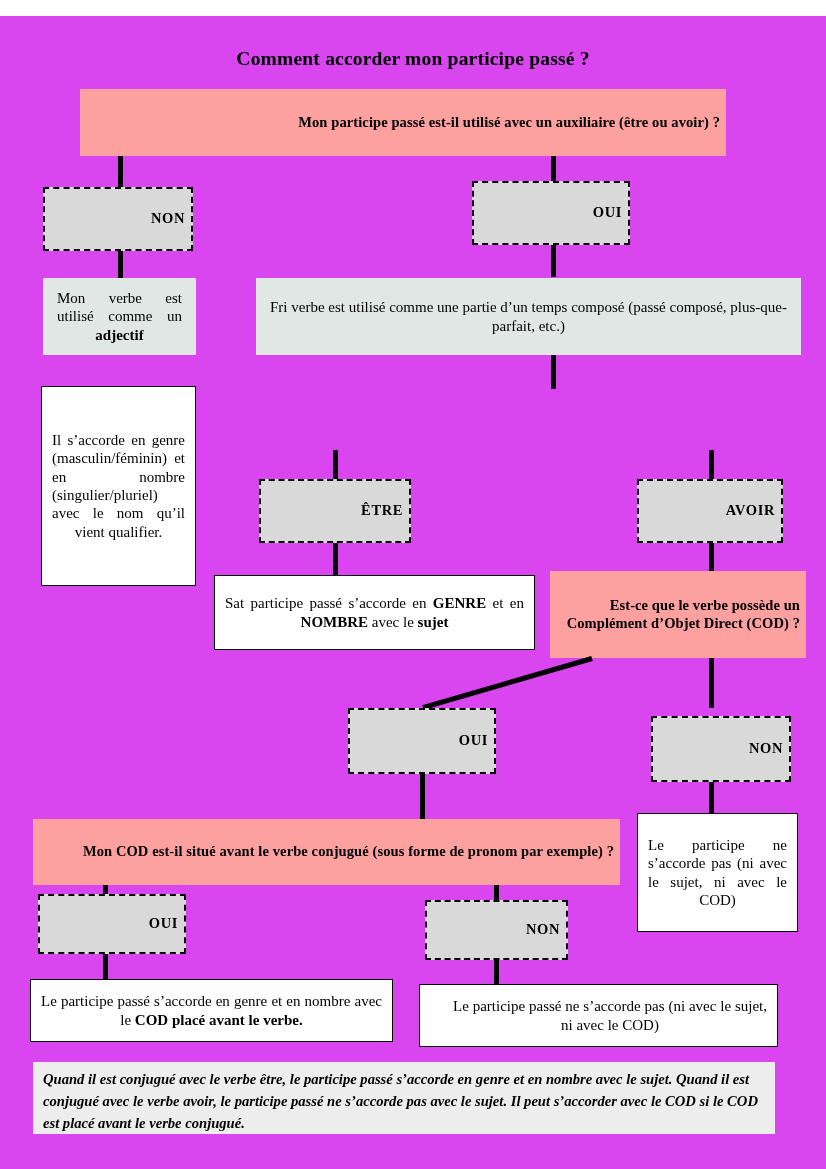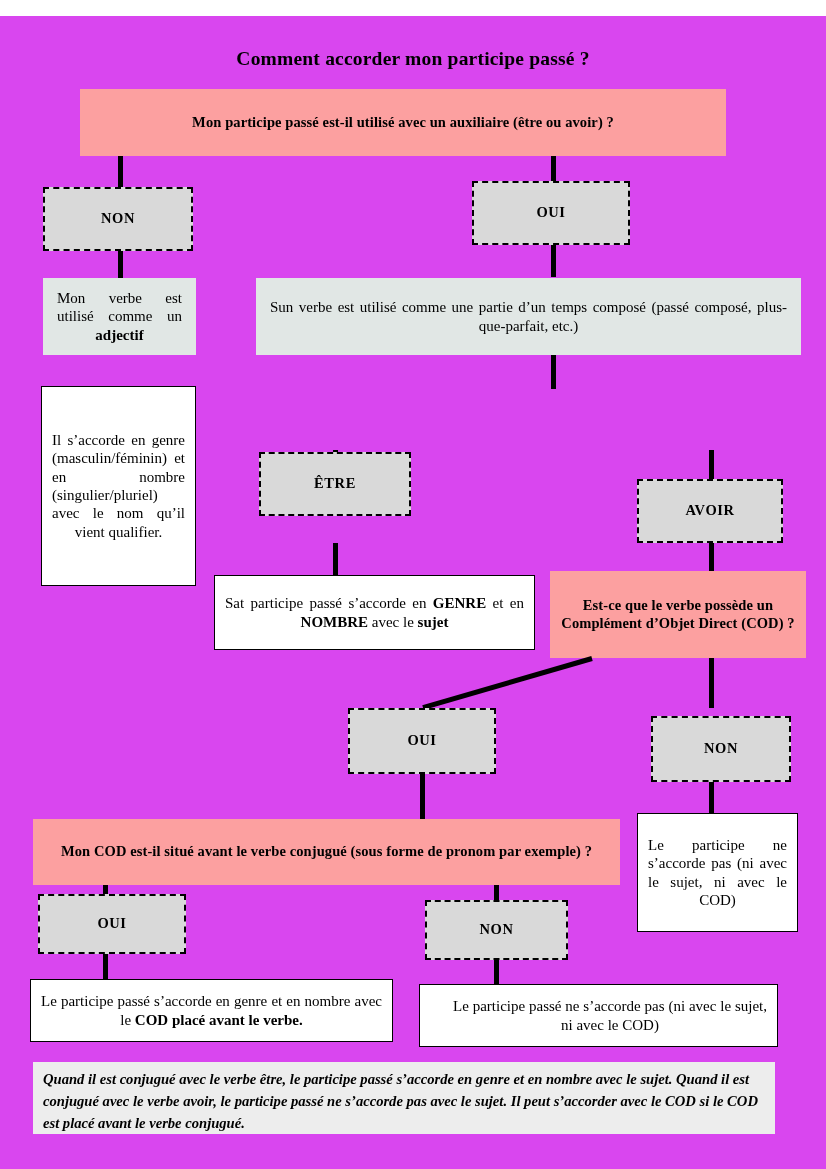--- a/index.html
+++ b/index.html
@@ -18,21 +18,21 @@
     margin-top: 16px;
   }
 
   
   .node {
     position: absolute;
     box-sizing: border-box;
     display: flex;
     align-items: center;
     justify-content: center;
-    text-align: center;
+    text-align: right;
     line-height: 1.22;
   }
   .node .txt {
     display: block;
     width: 100%;
     padding: 0 6px;
     box-sizing: border-box;
   }
 
   
@@ -148,30 +148,30 @@
     <span class="txt">
       <span>Mon verbe est utilisé comme un </span><b>adjectif</b>
     </span>
   </div>
 
   <div class="node res" style="left:41px; top:370px; width:155px; height:200px;">
     <span class="txt">Il s’accorde en genre (masculin/féminin) et en nombre (singulier/pluriel) avec le nom qu’il vient qualifier.</span>
   </div>
 
   <div class="node info" style="left:256px; top:262px; width:545px; height:77px;">
-    <span class="txt">Sun verbe est utilisé comme une partie d’un temps composé (passé composé, plus-que-parfait, etc.)</span>
+    <span class="txt">Fri verbe est utilisé comme une partie d’un temps composé (passé composé, plus-que-parfait, etc.)</span>
   </div>
 
   <div class="conn conn-v" style="left:551px; top:339px; height:34px;"></div>
 
 
   <div class="conn conn-v" style="left:333px; top:434px; height:29px;"></div>
   <div class="conn conn-v" style="left:709px; top:434px; height:29px;"></div>
 
-  <div class="node ans" style="left:259px; top:436px; width:152px; height:64px;">
+  <div class="node ans" style="left:259px; top:463px; width:152px; height:64px;">
     <span class="txt">ÊTRE</span>
   </div>
   <div class="node ans" style="left:637px; top:463px; width:146px; height:64px;">
     <span class="txt">AVOIR</span>
   </div>
 
   <div class="conn conn-v" style="left:333px; top:527px; height:33px;"></div>
   <div class="conn conn-v" style="left:709px; top:527px; height:28px;"></div>
 
   <div class="node res" style="left:214px; top:559px; width:321px; height:75px;">

